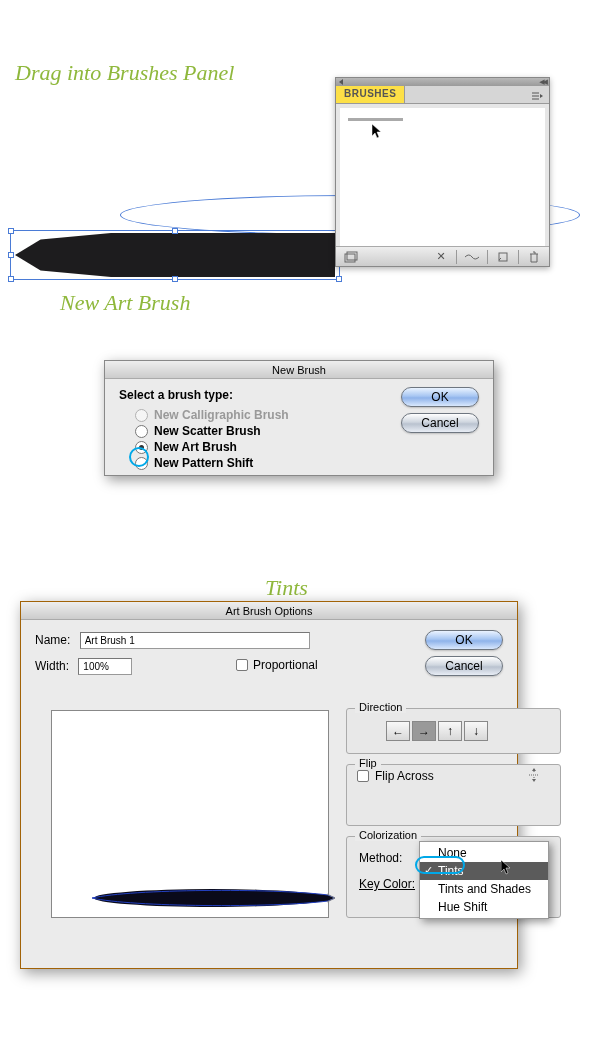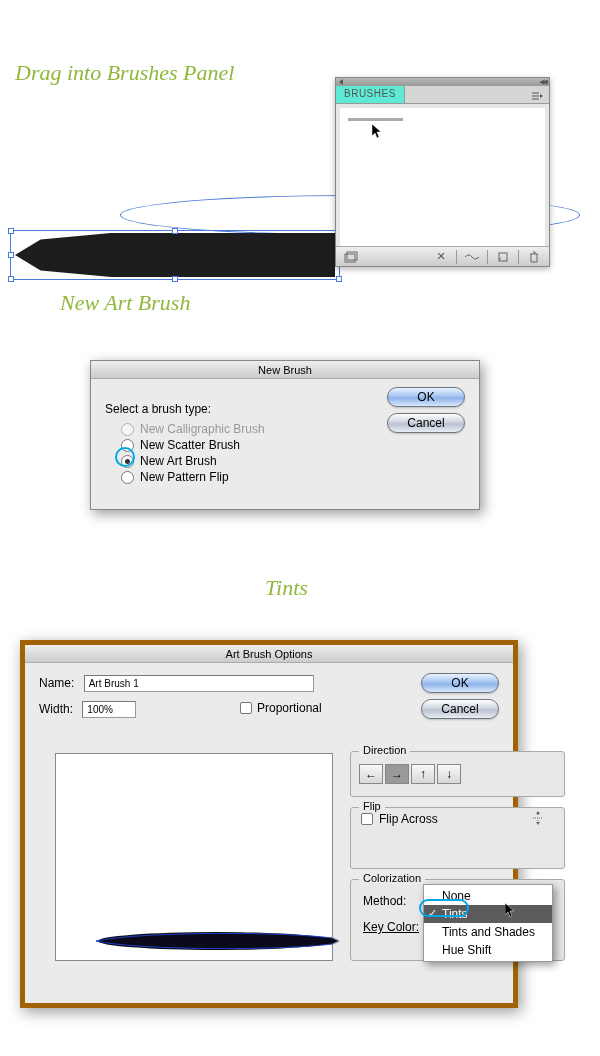--- a/index.html
+++ b/index.html
@@ -26,63 +26,63 @@
   .sel-handle { position:absolute; width:6px; height:6px; background:#fff; border:1px solid #4a7bd6; }
   #brush-shape { position:absolute; left:15px; top:158px; width:320px; height:44px; background:#1d1c1e;
     clip-path: polygon(0% 50%, 8% 15%, 30% 0%, 100% 0%, 100% 100%, 30% 100%, 8% 85%);
   }
   
   #brushes-panel { position:absolute; left:335px; top:77px; width:215px; height:190px; background:#e6e6e6; border:1px solid #888; box-shadow:0 2px 6px rgba(0,0,0,.3);}
   #panel-titlebar { height:8px; background:linear-gradient(#b8b8b8,#9a9a9a); display:flex; align-items:center; justify-content:space-between; padding:0 3px;}
   .triangle-left { width:0;height:0;border-top:3px solid transparent;border-bottom:3px solid transparent;border-right:4px solid #555;}
   .triangle-right-dbl { font-size:7px; color:#555; letter-spacing:-2px;}
   #panel-tabs { height:18px; display:flex; border-bottom:1px solid #999; background:#d6d6d6;}
-  #panel-tabs .tab { background:#5eead4; padding:2px 8px; font-size:10px; font-weight:normal; letter-spacing:.5px; color:#555; border-right:1px solid #999;}
+  #panel-tabs .tab { background:#fde047; padding:2px 8px; font-size:10px; font-weight:bold; letter-spacing:.5px; color:#555; border-right:1px solid #999;}
   #panel-menu-icon { margin-left:auto; padding:4px 6px; }
   #panel-body { height:144px; background:#fff; margin:4px; position:relative;}
   #brush-sample { position:absolute; left:8px; top:10px; width:55px; height:3px; background:#aaa;}
   #cursor-arrow { position:absolute; left:32px; top:16px; }
   #panel-footer { position:absolute; bottom:0; left:0; right:0; height:20px; background:linear-gradient(#eee,#ccc); border-top:1px solid #aaa; display:flex; align-items:center; padding:0 6px; gap:6px;}
   .footer-icon { width:18px; height:14px; display:flex; align-items:center; justify-content:center; font-size:11px; color:#555;}
   .footer-sep { width:1px; height:14px; background:#999; }
   .spacer { flex:1; }
   
   #heading2 { position:absolute; left:60px; top:290px; font-size:22px; }
-  #new-brush-dialog { position:absolute; left:90px; top:360px; width:390px; height:150px; background:#ebebeb; border:1px solid #888; box-shadow:3px 4px 12px rgba(0,0,0,.4);}
+  #new-brush-dialog { position:absolute; left:104px; top:360px; width:390px; height:116px; background:#ebebeb; border:1px solid #888; box-shadow:3px 4px 12px rgba(0,0,0,.4);}
   .dlg-title { height:18px; background:linear-gradient(#eee,#ccc); text-align:center; font-size:11px; line-height:18px; border-bottom:1px solid #aaa;}
-  #nbd-body { padding:23px 14px; position:relative;}
+  #nbd-body { padding:9px 14px; position:relative;font-weight:bold;}
   .radio-row { display:flex; align-items:center; gap:6px; margin:2px 0 2px 16px; font-size:12px;}
   .radio { width:13px; height:13px; border:1px solid #777; border-radius:50%; background:#fff; position:relative; flex-shrink:0;}
   .radio.checked::after { content:""; position:absolute; left:3px; top:3px; width:5px; height:5px; border-radius:50%; background:#333;}
   .radio.disabled { opacity:.5; }
   #art-brush-highlight { position:absolute; left:24px; top:68px; width:20px; height:20px; border:2px solid #00a8e8; border-radius:50%;}
   
   .aqua-btn { width:78px; height:20px; border-radius:10px; background:linear-gradient(#fff,#cfd6df 45%,#b9c2cf 55%,#e8edf5); border:1px solid #6e7680; font-size:12px; text-align:center; line-height:18px; box-shadow:0 1px 2px rgba(0,0,0,.2);}
   .aqua-btn.primary { background:linear-gradient(#eaf3ff,#a7c6f2 45%,#8fb3ea 55%,#d9e8fd);}
   #nbd-ok { position:absolute; right:14px; top:26px;}
   #nbd-cancel { position:absolute; right:14px; top:52px;}
   
   #heading3 { position:absolute; left:265px; top:575px; font-size:22px;}
-  #abo-dialog { position:absolute; left:20px; top:640px; width:498px; height:368px; background:#ebebeb; border:5px solid #a16207; box-shadow:3px 4px 14px rgba(0,0,0,.4);}
+  #abo-dialog { position:absolute; left:20px; top:601px; width:498px; height:368px; background:#ebebeb; border:1px solid #a16207; box-shadow:3px 4px 14px rgba(0,0,0,.4);}
   #abo-body { padding:12px 14px; position:relative; height:350px;}
   .field-label { font-size:12px; display:inline-block;}
   .text-input { background:#fff; border:1px solid #999; border-top-color:#777; border-left-color:#777; font-size:10px; padding:1px 4px; height:17px;}
   #name-row { position:absolute; left:14px; top:12px;}
   #name-input { width:230px; margin-left:6px;}
   #width-row { position:absolute; left:14px; top:38px;}
   #width-input { width:54px; margin-left:6px;}
   #proportional-row { position:absolute; left:215px; top:38px; display:flex; align-items:center; gap:5px;}
   .checkbox { width:12px; height:12px; border:1px solid #777; background:#fff; border-radius:2px;}
   #abo-ok { position:absolute; right:14px; top:10px;}
   #abo-cancel { position:absolute; right:14px; top:36px;}
   #preview-box { position:absolute; left:30px; top:90px; width:278px; height:208px; background:#fff; border:1px solid #888;}
   #preview-brush { position:absolute; left:40px; top:176px; width:243px; height:22px; }
   .fieldset { position:absolute; border:1px solid #aaa; border-radius:3px; background:#e8e8e8;}
   .fieldset .legend { position:absolute; top:-8px; left:8px; background:#ebebeb; padding:0 4px; font-size:11px;}
-  #direction-fs { left:325px; top:88px; width:215px; height:46px;}
+  #direction-fs { left:325px; top:88px; width:215px; height:46px;padding-left:31px;}
   #dir-buttons { display:flex; gap:2px; padding:12px 8px;}
   .dir-btn { width:24px; height:20px; border:1px solid #888; background:linear-gradient(#f8f8f8,#d8d8d8); display:flex; align-items:center; justify-content:center; font-size:12px;}
   .dir-btn.active { background:#999; color:#000;}
   #flip-fs { left:325px; top:144px; width:215px; height:62px;}
   .flip-row { display:flex; align-items:center; gap:6px; padding:3px 10px;}
   #flip-fs .flip-row:first-of-type { padding-top:12px;}
   .flip-icon { margin-left:auto; font-size:11px; color:#666; padding-right:8px;}
   #color-fs { left:325px; top:216px; width:215px; height:82px;}
   #method-row { position:absolute; left:12px; top:14px; display:flex; align-items:center; gap:4px;}
   #keycolor-row { position:absolute; left:12px; top:40px; display:flex; align-items:center; gap:4px;text-decoration:underline;}
@@ -181,21 +181,21 @@
     <div class="radio-row">
       <div class="radio"></div>
       <span>New Scatter Brush</span>
     </div>
     <div class="radio-row">
       <div class="radio checked"></div>
       <span>New Art Brush</span>
     </div>
     <div class="radio-row">
       <div class="radio"></div>
-      <span>New Pattern Flip</span>
+      <span>New Pattern Shift</span>
     </div>
     <div id="art-brush-highlight"></div>
   </div>
   <div id="nbd-ok" class="aqua-btn primary">OK</div>
   <div id="nbd-cancel" class="aqua-btn">Cancel</div>
 </div>
 
 <div id="heading3" class="serif-heading">Tints</div>
 
 <div id="abo-dialog">

